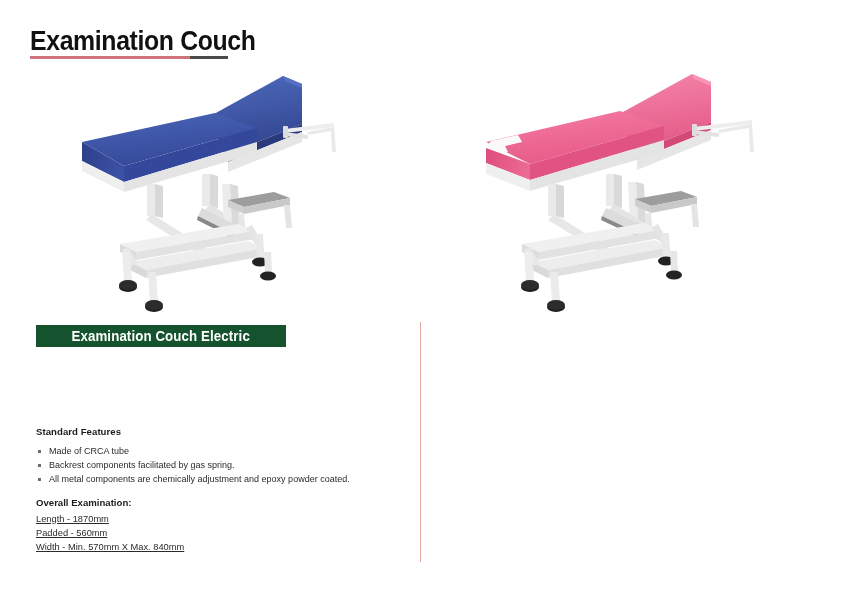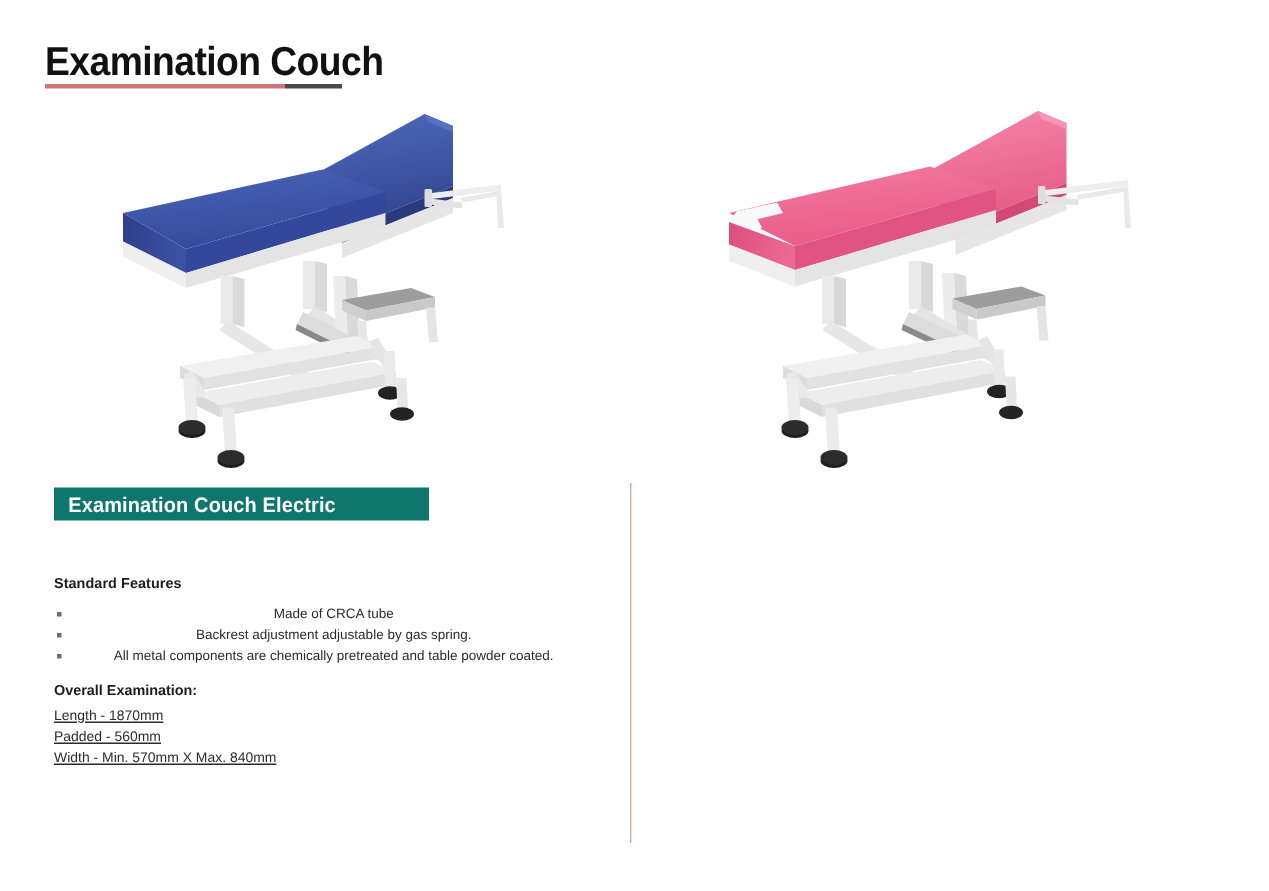--- a/index.html
+++ b/index.html
@@ -35,39 +35,39 @@
 
   
   .photo { position:absolute; width:100%; height:250px; top:62px; }
   .couch-wrap { position:absolute; left:0; top:0; width:100%; height:100%; }
   .couch-svg { position:absolute; }
   .couch-left  { left: 52px;  top: 4px; }
   .couch-right { left: 40px;  top: 2px; }
 
   
   .banner {
-    position:absolute; height:22px; background:#0f766e;
-    display:flex; align-items:center;
+    position:absolute; height:22px; background:#14532d;
+    display:flex; align-items:center;justify-content:center;
   }
   .banner-left  { left: 36px; top: 325px; width: 250px; }
   .banner-text {
     font-family: "Liberation Sans Narrow", "Liberation Sans", sans-serif;
     font-size: 14px; font-weight: bold; color:#ffffff;
     padding-left: 10px; letter-spacing: 0.1px; white-space:nowrap;
     transform: scaleX(0.95); transform-origin: left center;
   }
 
   
-  .specs { position:absolute; color:#2b2b2b; }
+  .specs { position:absolute; color:#2b2b2b;margin-top:42px; }
   .specs-left  { left: 36px;  top: 384px; width: 360px; }
   .spec-heading {
     font-size: 9.6px; font-weight: bold; color:#1c1c1c;
     margin-bottom: 8px; letter-spacing: 0.05px;
   }
-  ul.feature-list { list-style:none; margin:0 0 0 0; padding:0;text-align:center; }
+  ul.feature-list { list-style:none; margin:0 0 0 0; padding:0; }
   ul.feature-list li {
     position:relative; padding-left: 13px;
     font-size: 9px; line-height: 12.2px; color:#2b2b2b;
     margin-bottom: 2.0px;
   }
   ul.feature-list li::before {
     content:""; position:absolute; left:2px; top:5px;
     width:2.5px; height:2.5px; background:#6d6d6d;
   }
   .dims { margin-top: 11px; }
@@ -170,22 +170,22 @@
     </div>
 
     <div class="banner banner-left">
       <span class="banner-text">Examination Couch Electric</span>
     </div>
 
     <div class="specs specs-left">
       <div class="spec-heading">Standard Features</div>
       <ul class="feature-list">
         <li>Made of CRCA tube</li>
-        <li>Backrest adjustment adjustable by gas spring.</li>
-        <li>All metal components are chemically pretreated and table powder coated.</li>
+        <li>Backrest components facilitated by gas spring.</li>
+        <li>All metal components are chemically adjustment and epoxy powder coated.</li>
       </ul>
       <div class="dims">
         <div class="dims-heading">Overall Examination:</div>
         <div class="dims-line">Length - 1870mm</div>
         <div class="dims-line">Padded  - 560mm</div>
         <div class="dims-line">Width - Min. 570mm X Max. 840mm</div>
       </div>
     </div>
   </div>
 

